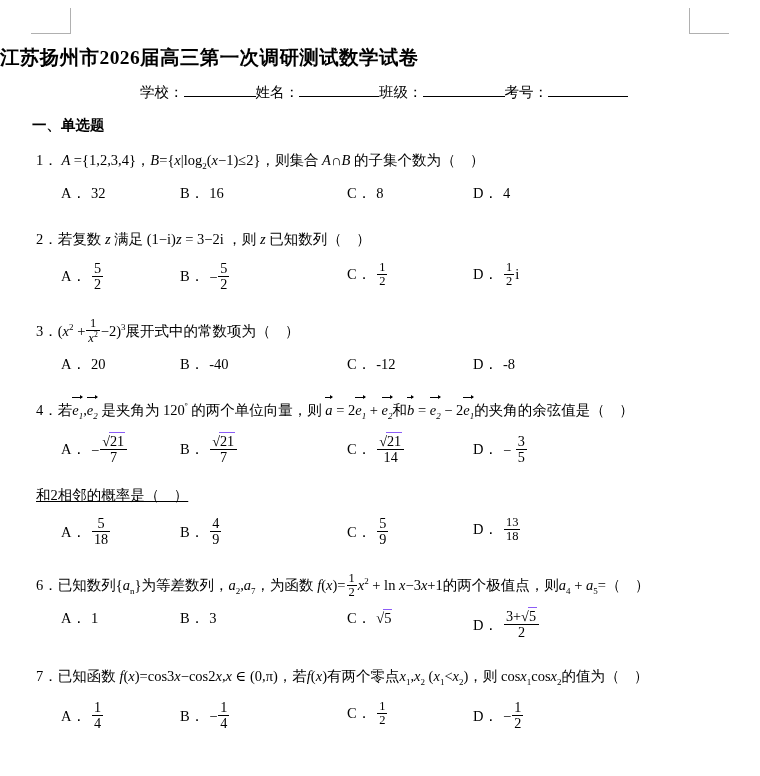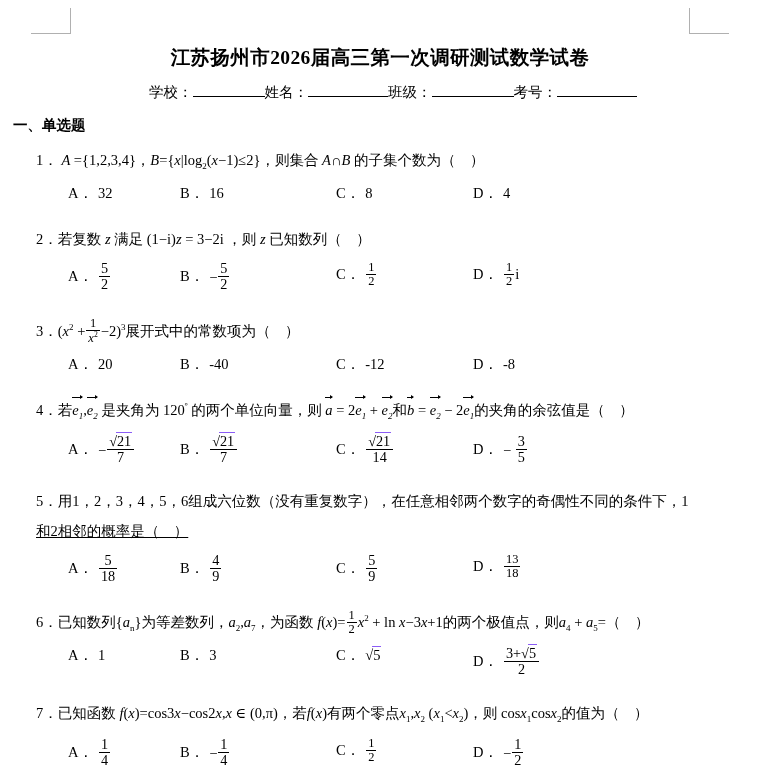--- a/index.html
+++ b/index.html
@@ -32,52 +32,52 @@
 
   
   .page {
     position: absolute;
     left: 0; top: 0;
     width: 760px;
     padding: 0;
   }
 
   .doc-title {
-    text-align: center;
+    text-align: left;
     font-family: "Liberation Serif", "DejaVu Serif", serif;
     font-weight: bold;
     font-size: 19.5px;
     letter-spacing: 0.4px;
     margin: 46px 0 0 0;
     line-height: 1.2;
   }
 
   .info-line {
-    margin: 14px 0 0 9px;
+    margin: 14px 0 0 0;
     padding-left: 140px;
     font-size: 14.5px;
     letter-spacing: 0px;
     white-space: nowrap;
   }
   .info-line .field { }
   .info-line .blank {
     display: inline-block;
     border-bottom: 1px solid #000;
     vertical-align: baseline;
   }
   .blank.w1 { width: 72px; }
   .blank.w2 { width: 80px; }
   .blank.w3 { width: 82px; }
   .blank.w4 { width: 80px; }
 
   .section-head {
     font-family: "Liberation Sans", "DejaVu Sans", sans-serif;
     font-weight: bold;
     font-size: 14.5px;
-    margin: 14px 0 0 13px;
+    margin: 14px 0 0 32px;
   }
 
   .q {
     margin: 14px 0 0 36px;
     font-size: 14.5px;
     line-height: 1.55;
     width: 690px;
   }
   .q .qnum { }
   .q .stem { }
@@ -87,23 +87,23 @@
     position: relative;
     height: 30px;
     font-size: 14.5px;
   }
   .options.tall { height: 42px; }
   .opt {
     position: absolute;
     top: 0;
     white-space: nowrap;
   }
-  .opt.a { left: 32px; }
+  .opt.a { left: 25px; }
   .opt.b { left: 144px; }
-  .opt.c { left: 300px; }
+  .opt.c { left: 311px; }
   .opt.d { left: 437px; }
   .opt .lbl { margin-right: 5px; }
 
   
   .m {
     font-family: "Liberation Serif", "DejaVu Serif", serif;
     font-style: italic;
   }
   .mu { font-style: normal; }
   sub, sup {
@@ -225,23 +225,20 @@
   <div class="q">
     <span class="qnum">4．</span><span class="stem"><span>若</span><span class="vec">e<sub>1</sub></span><span class="mu">,</span><span class="vec">e<sub>2</sub></span>&nbsp;<span>是夹角为</span>&nbsp;<span class="mu">120</span><sup class="up">º</sup>&nbsp;<span>的两个单位向量，则</span>&nbsp;<span class="vec">a</span><span class="mu">&nbsp;=&nbsp;2</span><span class="vec">e<sub>1</sub></span><span class="mu">&nbsp;+&nbsp;</span><span class="vec">e<sub>2</sub></span><span>和</span><span class="vec">b</span><span class="mu">&nbsp;=&nbsp;</span><span class="vec">e<sub>2</sub></span><span class="mu">&nbsp;−&nbsp;2</span><span class="vec">e<sub>1</sub></span><span>的夹角的余弦值是（　）</span></span>
   </div>
   <div class="options tall">
     <span class="opt a"><span class="lbl">A．</span>−<span class="frac"><span class="num"><span class="sqrt"><span class="rad">√</span><span class="rand">21</span></span></span><span class="den">7</span></span></span>
     <span class="opt b"><span class="lbl">B．</span><span class="frac"><span class="num"><span class="sqrt"><span class="rad">√</span><span class="rand">21</span></span></span><span class="den">7</span></span></span>
     <span class="opt c"><span class="lbl">C．</span><span class="frac"><span class="num"><span class="sqrt"><span class="rad">√</span><span class="rand">21</span></span></span><span class="den">14</span></span></span>
     <span class="opt d"><span class="lbl">D．</span>−&nbsp;<span class="frac"><span class="num">3</span><span class="den">5</span></span></span>
   </div>
 
-  <div class="q">
-    <span class="qnum">5．</span><span class="stem">用1，2，3，4，5，6组成六位数（没有重复数字），在任意相邻两个数字的奇偶性不同的条件下，1</span>
-  </div>
   <div class="q" style="margin-top:8px;text-decoration:underline;">
     <span class="stem">和2相邻的概率是（　）</span>
   </div>
   <div class="options tall">
     <span class="opt a"><span class="lbl">A．</span><span class="frac"><span class="num">5</span><span class="den">18</span></span></span>
     <span class="opt b"><span class="lbl">B．</span><span class="frac"><span class="num">4</span><span class="den">9</span></span></span>
     <span class="opt c"><span class="lbl">C．</span><span class="frac"><span class="num">5</span><span class="den">9</span></span></span>
     <span class="opt d"><span class="lbl">D．</span><span class="frac sm"><span class="num">13</span><span class="den">18</span></span></span>
   </div>
 

